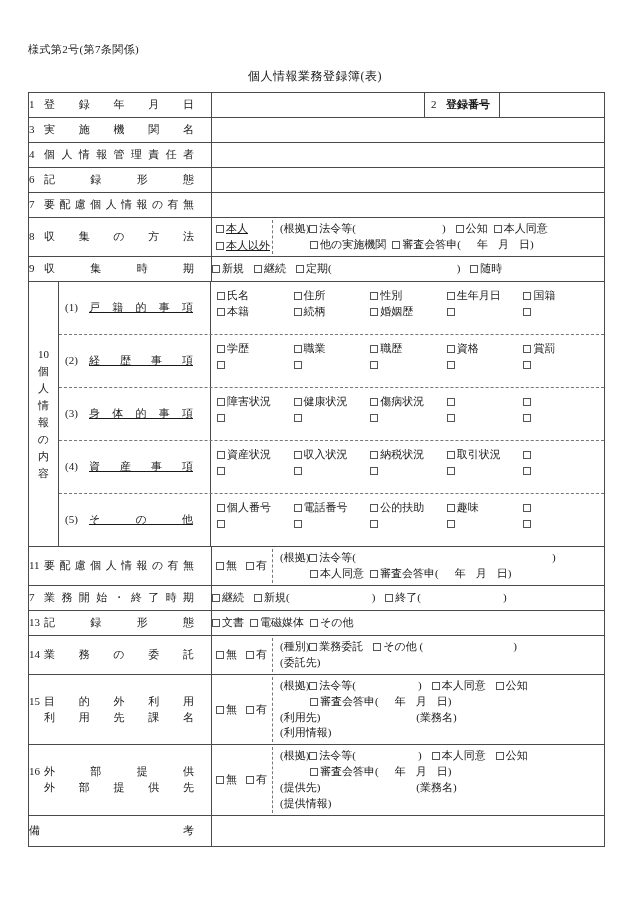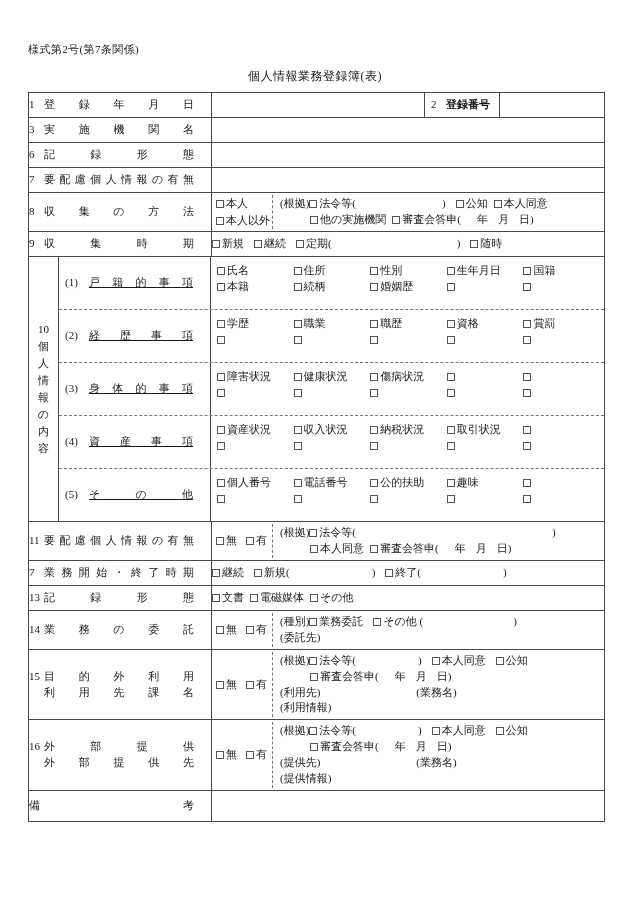--- a/index.html
+++ b/index.html
@@ -82,21 +82,21 @@
     flex:0 0 0px;width:0;
     border-left:1px dashed #777;
     margin:2px 0;
   }
   .split .right{
     flex:1 1 auto;
     padding:3px 4px 3px 7px;
     box-sizing:border-box;
   }
   .split .left .opt{margin-right:9px;}
-  .split .left.stack{display:block;padding-top:2px;}
+  .split .left.stack{display:block;padding-top:2px;text-decoration:underline;}
   .split .left.stack .opt{display:block;margin:0;line-height:1.5;}
 
   
   .sec10wrap{display:flex;}
   .sec10-side{
     width:30px;flex:0 0 30px;
     border-right:1px solid #4a4a4a;
     display:flex;flex-direction:column;
     align-items:center;justify-content:center;
     font-size:11px;line-height:1.55;
@@ -156,20 +156,24 @@
       <td class="val h28"></td>
       <td class="lbl tight h28" style="width:75px;padding-left:6px"><span class="num">2</span><span class="plain">登録番号</span></td>
       <td class="val h28"></td>
     </tr>
 
     <tr>
       <td class="lbl h28"><span class="num">3</span><span class="spread">実施機関名</span></td>
       <td class="val h28" colspan="3"></td>
     </tr>
 
+    <tr>
+      <td class="lbl h28"><span class="num">4</span><span class="spread">個人情報管理責任者</span></td>
+      <td class="val h28" colspan="3"></td>
+    </tr>
 
 
     <tr>
       <td class="lbl h28"><span class="num">6</span><span class="spread">記録形態</span></td>
       <td class="val h28" colspan="3"></td>
     </tr>
 
     <tr>
       <td class="lbl h28"><span class="num">7</span><span class="spread">要配慮個人情報の有無</span></td>
       <td class="val h28" colspan="3"></td>

